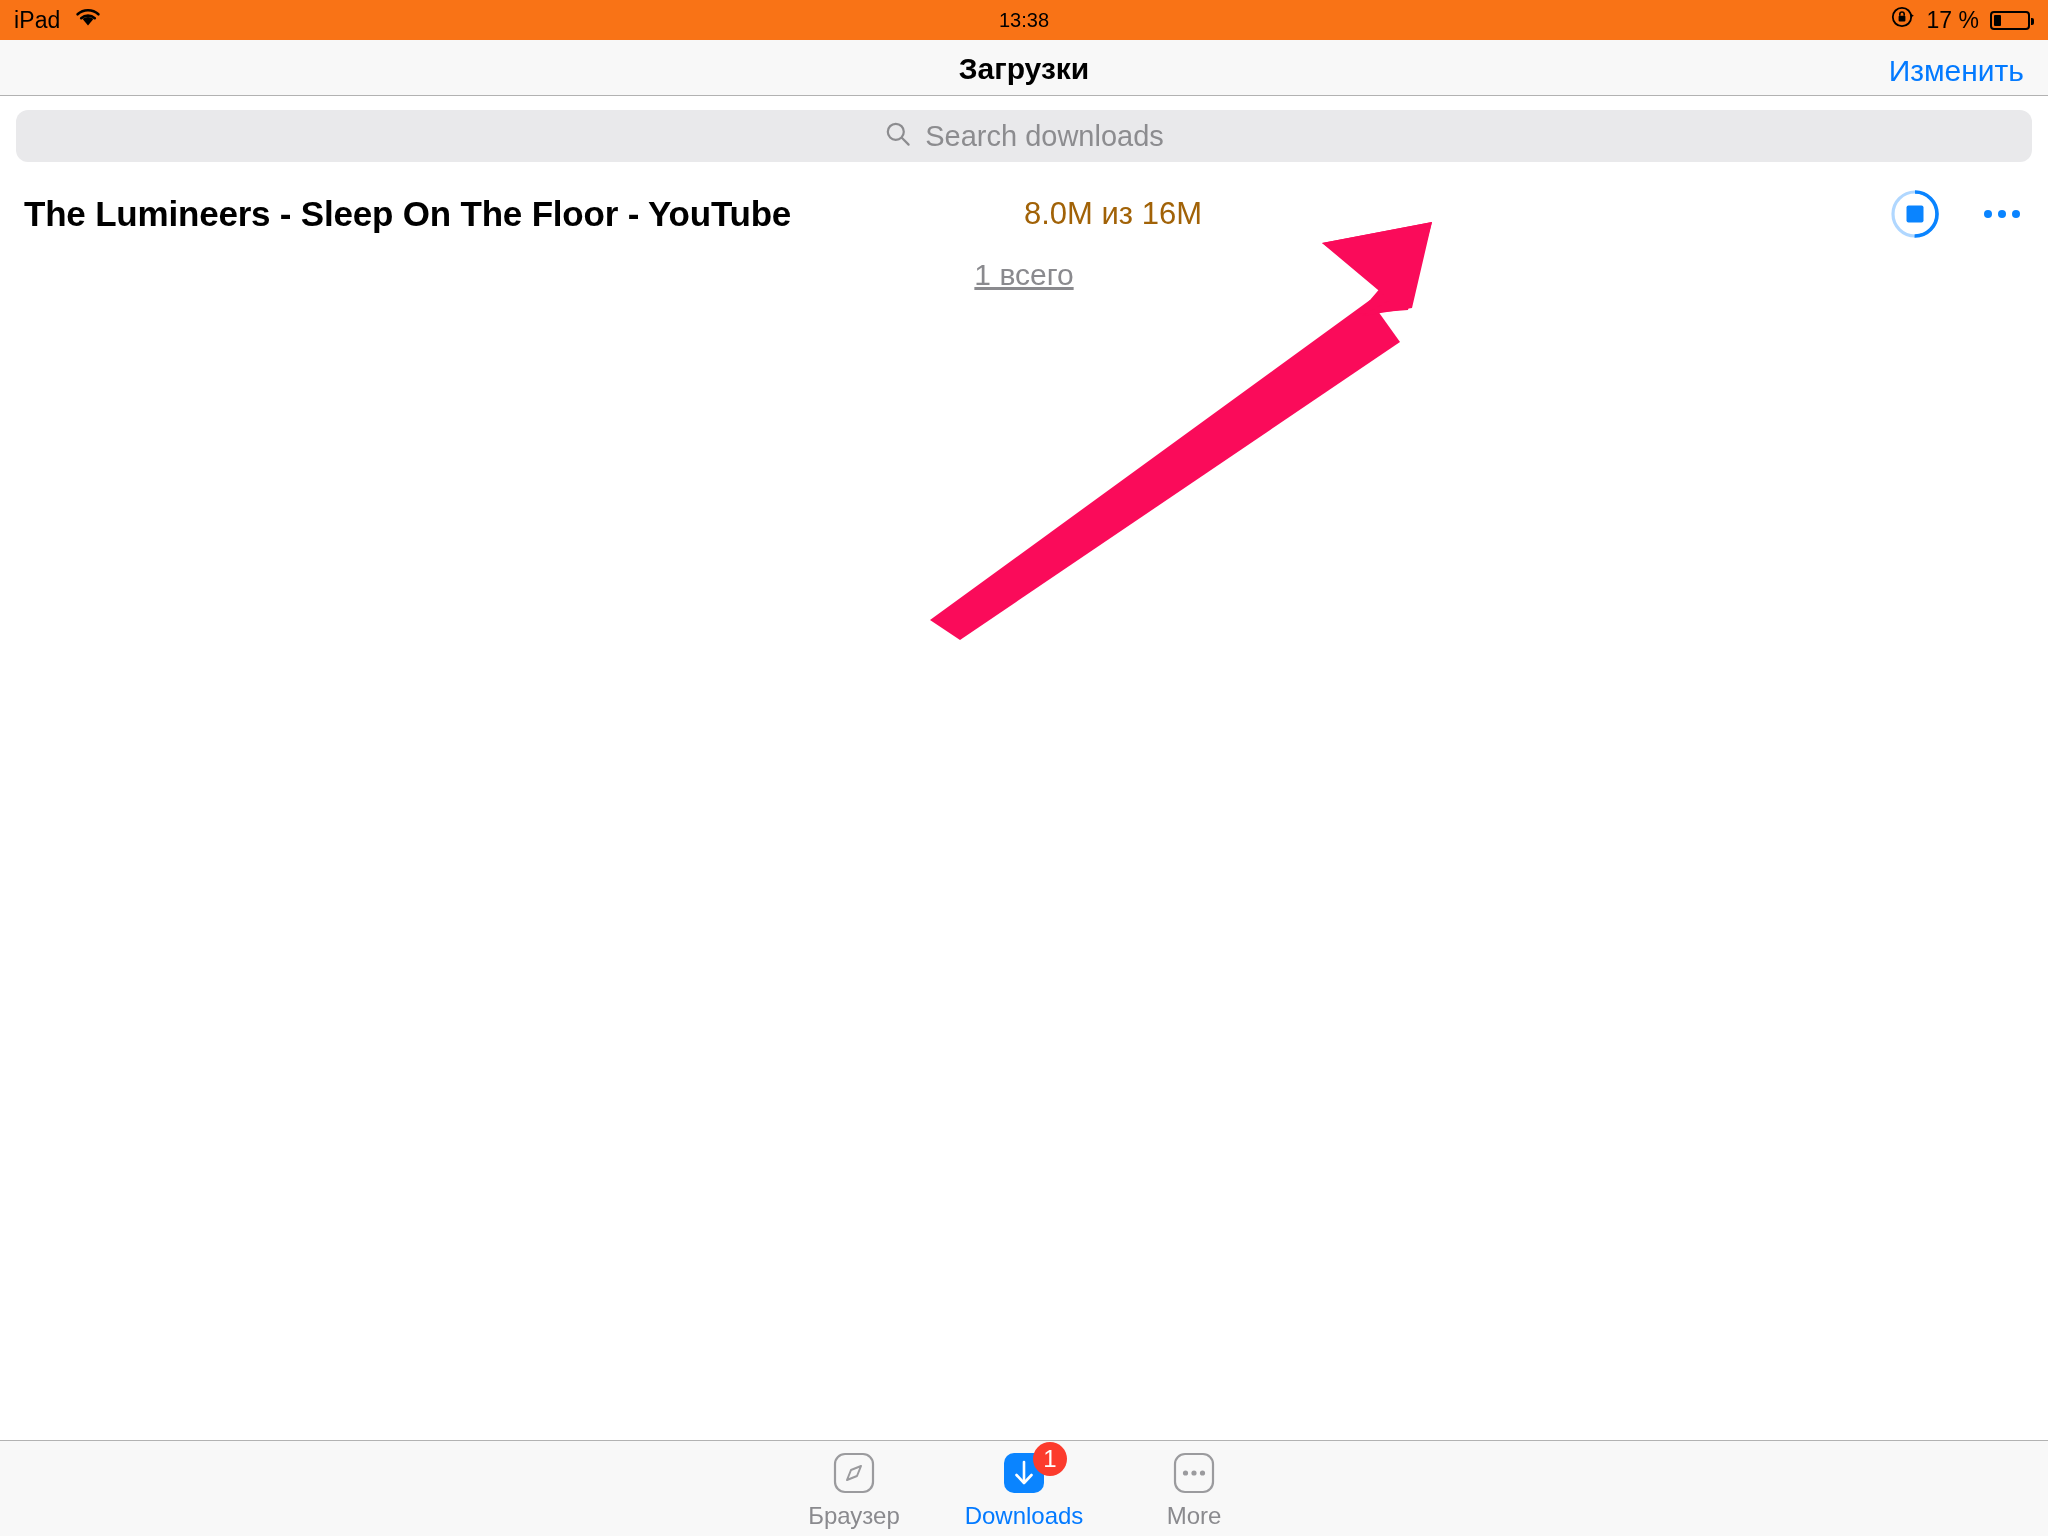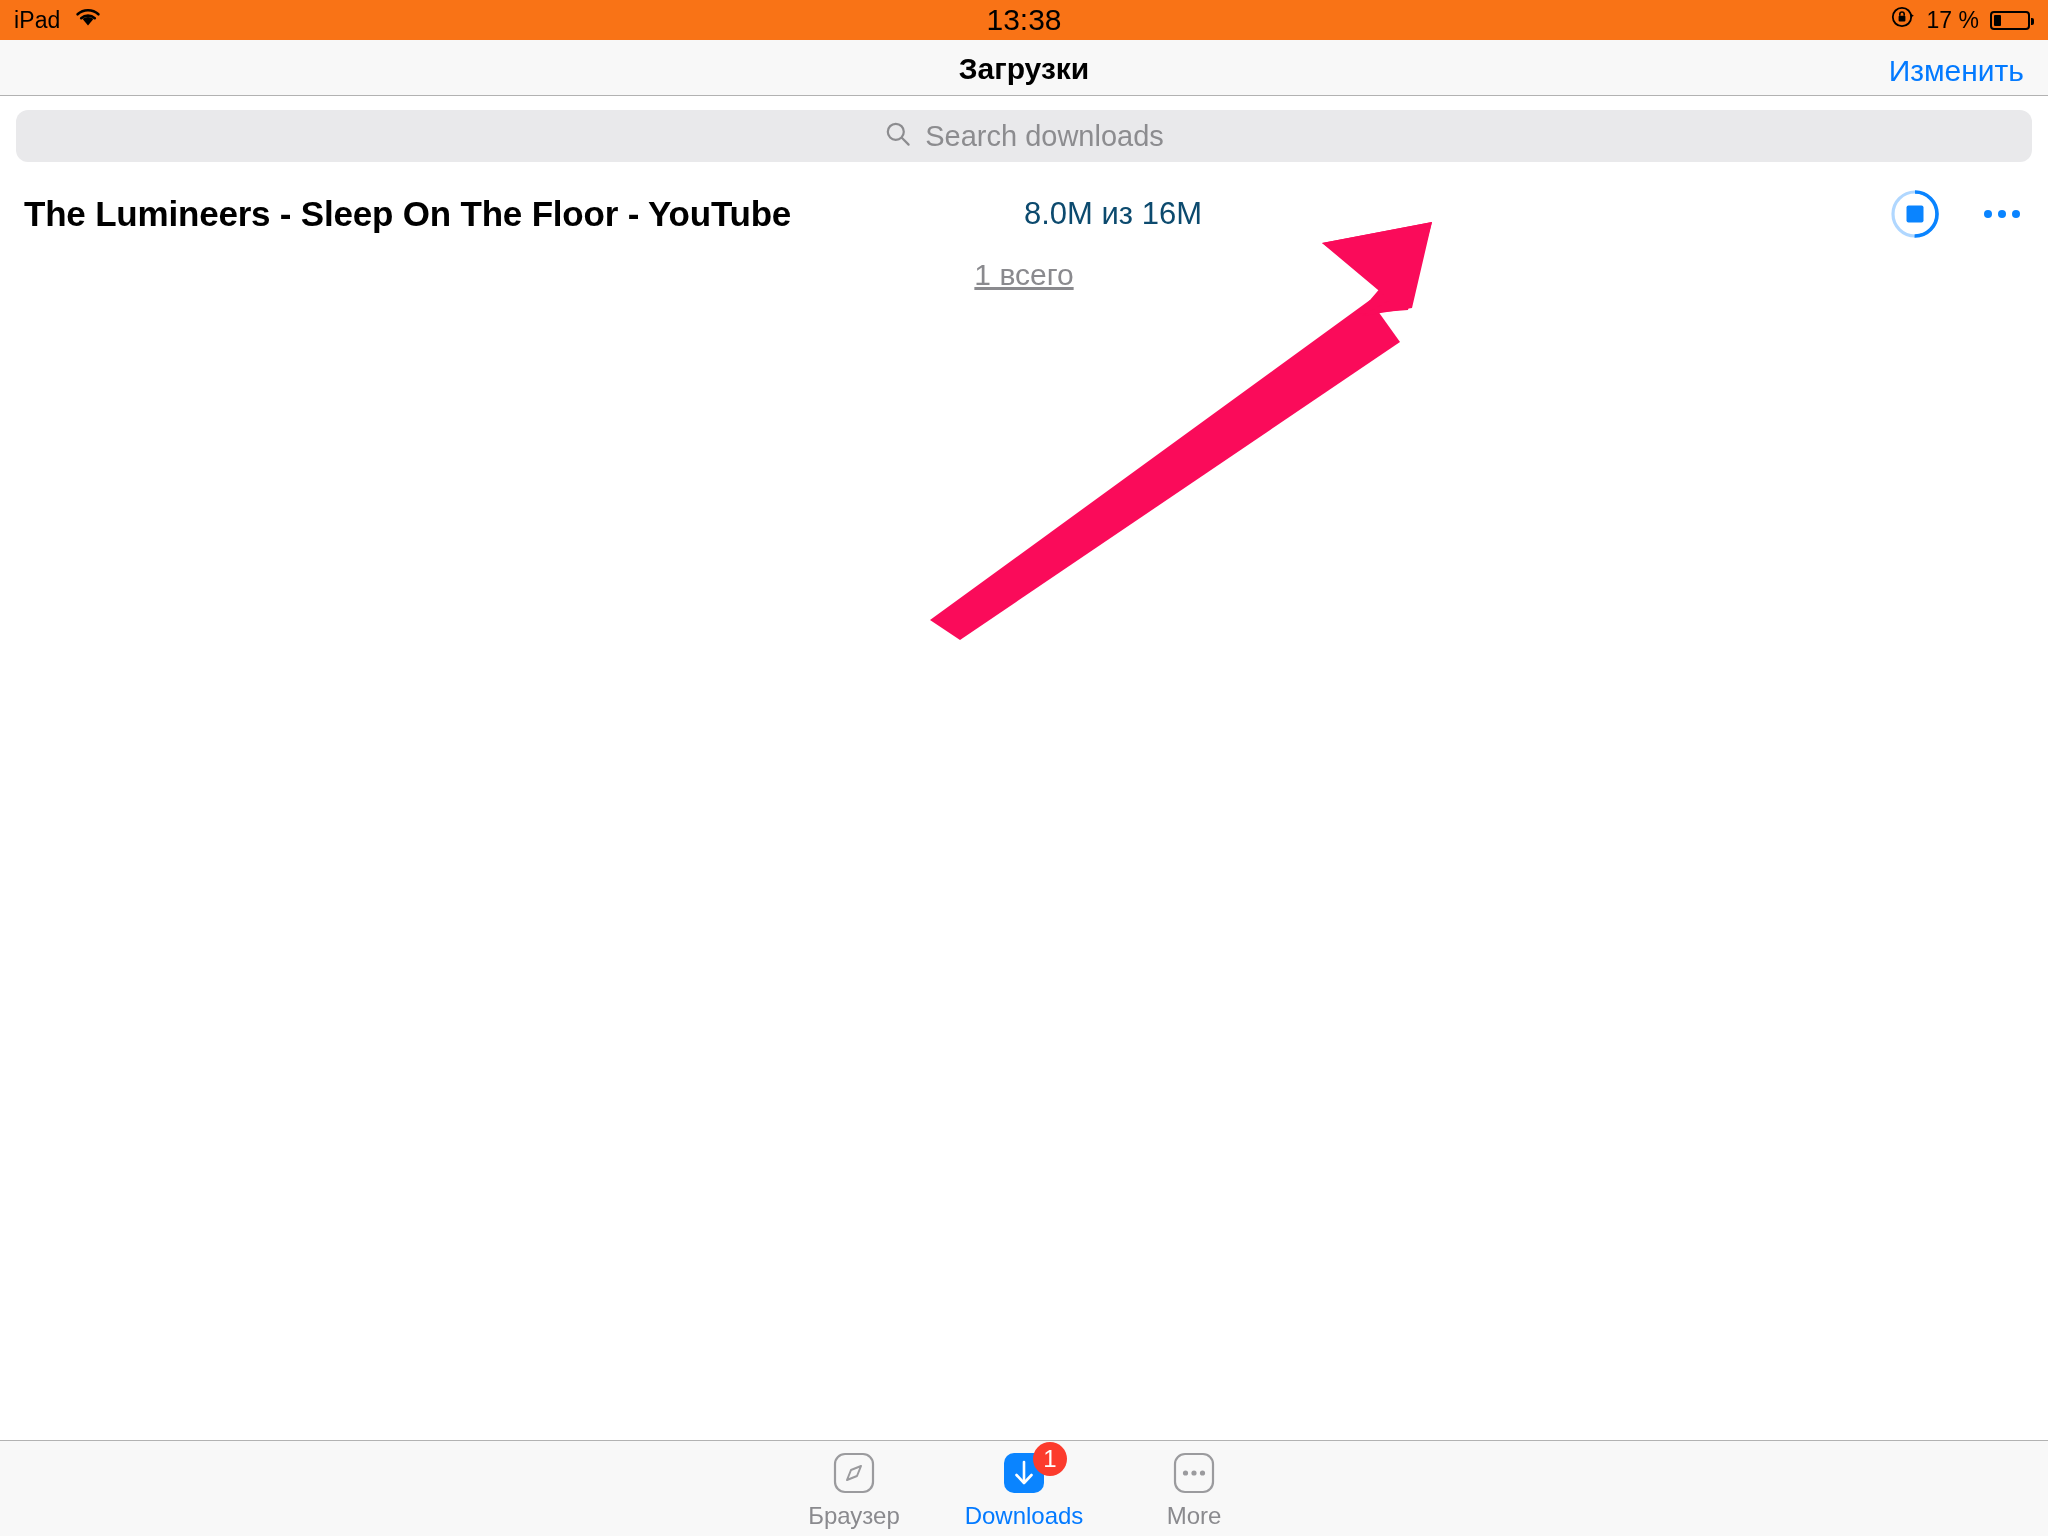--- a/index.html
+++ b/index.html
@@ -34,21 +34,21 @@
     display: flex;
     align-items: center;
     gap: 14px;
   }
   .status-device { font-size: 23px; color: #000; letter-spacing: 0.1px; }
   .wifi-icon { display:block; }
   .status-center {
     position: absolute;
     left: 0; right: 0;
     text-align: center;
-    font-size: 30px;
+    font-size: 20px;
     color: #000;
   }
   .status-right {
     position: absolute;
     right: 18px;
     display: flex;
     align-items: center;
     gap: 11px;
   }
   .battery-pct { font-size: 23px; color: #000; }
@@ -139,21 +139,21 @@
     font-weight: bold;
     color: #000;
     letter-spacing: -0.2px;
     white-space: nowrap;
     font-stretch: condensed;
   }
   .dl-size {
     position: absolute;
     left: 1024px;
     font-size: 31px;
-    color: #0c4a6e;
+    color: #a16207;
   }
   .dl-actions {
     position: absolute;
     right: 26px;
     display: flex;
     align-items: center;
     gap: 42px;
   }
   .progress-ring {
     position: relative;

